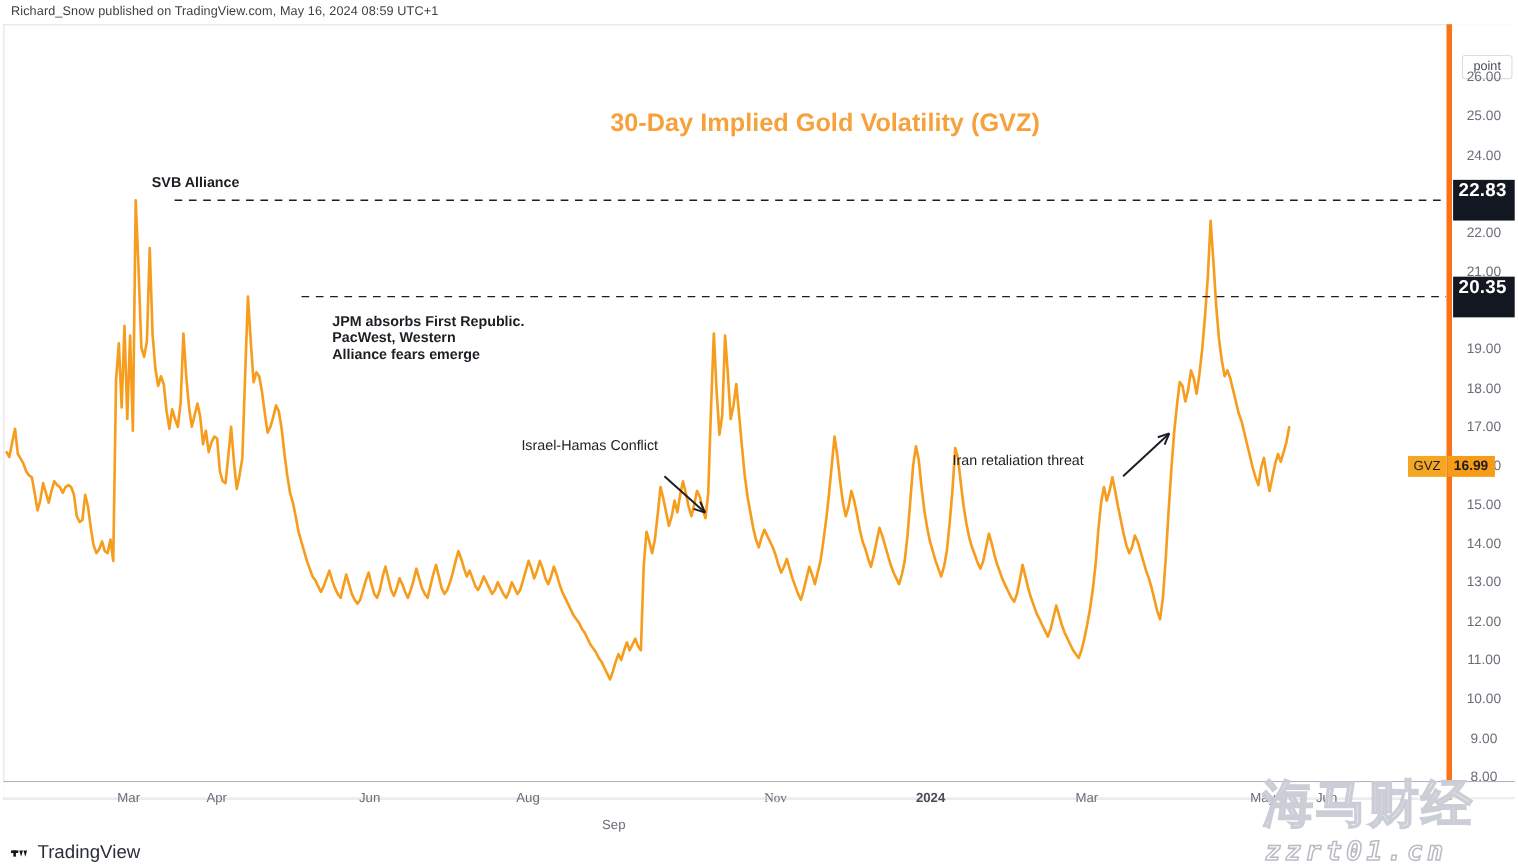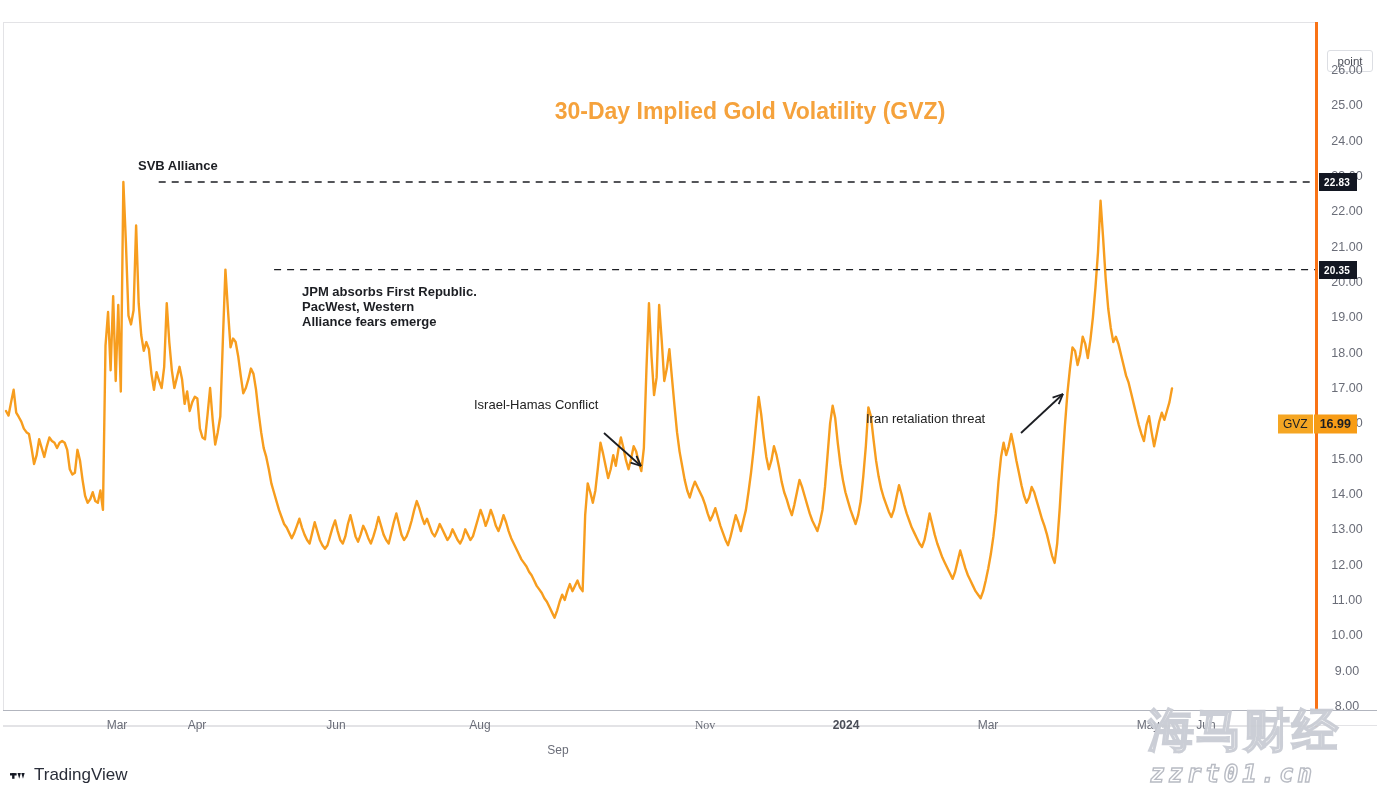--- a/index.html
+++ b/index.html
@@ -21,35 +21,35 @@
     border:1px solid #e3e3e6;border-right:none;box-sizing:border-box;background:#fff;
   }
   .plot{
     position:absolute;left:4px;top:23px;width:1311px;height:703px;overflow:hidden;
   }
   .plot svg{display:block;}
 
   
   .price-axis{
     position:absolute;left:1315px;top:22px;width:62px;height:705px;
-    border-left:3px solid #f97316;box-sizing:border-box;background:#fff;
+    border-left:5px solid #f97316;box-sizing:border-box;background:#fff;
   }
   .price-tick{
     position:absolute;left:0;width:58px;text-align:center;
     font-size:12.5px;color:#6a6d78;transform:translateY(-50%);
   }
   .unit-box{
     position:absolute;left:9px;top:28px;width:46px;height:22px;
     border:1px solid #dcdee3;border-radius:3px;box-sizing:border-box;
     font-size:11.5px;color:#4a4d57;display:flex;align-items:center;justify-content:center;
     background:#fff;
   }
   .pricebadge{
-    position:absolute;left:1px;height:18px;line-height:19px;
-    background:#131722;color:#ffffff;font-size:10px;font-weight:bold;
+    position:absolute;left:1px;height:37px;line-height:19px;
+    background:#131722;color:#ffffff;font-size:17px;font-weight:bold;
     padding:0 7px 0 5px;transform:translateY(-50%);white-space:nowrap;
     letter-spacing:.2px;
   }
   .gvz-badge{
     position:absolute;top:402px;left:-40px;height:19px;line-height:19px;
     transform:translateY(-50%);display:flex;white-space:nowrap;
   }
   .gvz-badge .tag{
     background:#f5a623;color:#1c1e23;font-size:12px;padding:0 5px;
   }
@@ -101,20 +101,21 @@
     font-size:24px;font-weight:bold;font-style:italic;letter-spacing:4px;
     color:#ffffff;-webkit-text-stroke:1.4px #b9bcc4; text-stroke:1.4px #b9bcc4;
     white-space:nowrap;font-family:"DejaVu Sans Mono", monospace;
   }
 </style>
 </head>
 <body>
 
 <div id="root">
 
+  <div class="credit">Richard_Snow published on TradingView.com, May 16, 2024 08:59 UTC+1</div>
 
   <div class="chart-frame"></div>
 
   <div class="plot">
     <svg id="chart-svg" width="1311" height="703" viewBox="0 0 1311 703">
         <path d="M2.00 387.97 L4.55 392.56 L7.10 379.13 L9.65 366.77 L12.21 389.73 L14.76 393.97 L17.31 398.57 L19.86 405.63 L22.41 409.17 L24.96 410.93 L27.51 425.07 L30.07 440.97 L32.62 432.13 L35.17 416.23 L37.72 425.07 L40.27 433.90 L42.82 423.30 L45.37 414.47 L47.93 418.00 L50.48 419.77 L53.03 425.07 L55.58 419.77 L58.13 418.00 L60.68 419.77 L63.23 426.83 L65.79 446.27 L68.34 451.57 L70.89 449.80 L73.44 426.83 L75.99 437.43 L78.54 456.87 L81.09 472.77 L83.65 479.83 L86.20 476.30 L88.75 469.23 L91.30 478.07 L93.85 479.83 L96.40 467.47 L98.95 486.90 L101.51 322.60 L104.06 289.03 L106.61 347.33 L109.16 273.13 L111.71 357.93 L114.26 281.97 L116.81 368.53 L119.37 159.01 L121.92 220.13 L124.47 292.57 L127.02 301.40 L129.57 287.27 L132.12 202.47 L134.67 280.20 L137.23 312.00 L139.78 327.90 L142.33 319.07 L144.88 326.13 L147.43 350.87 L149.98 366.77 L152.53 349.10 L155.09 357.93 L157.64 365.00 L160.19 343.80 L162.74 280.20 L165.29 319.07 L167.84 347.33 L170.39 365.00 L172.95 354.40 L175.50 343.80 L178.05 356.17 L180.60 380.90 L183.15 368.53 L185.70 387.97 L188.25 379.13 L190.81 373.83 L193.36 375.60 L195.91 405.63 L198.46 414.47 L201.01 416.23 L203.56 391.50 L206.11 365.00 L208.67 396.80 L211.22 421.53 L213.77 409.17 L216.32 393.27 L218.87 317.30 L221.42 246.63 L223.97 287.27 L226.53 324.37 L229.08 315.53 L231.63 319.07 L234.18 333.20 L236.73 352.63 L239.28 370.30 L241.83 365.00 L244.39 356.17 L246.94 345.57 L249.49 350.87 L252.04 366.77 L254.59 389.73 L257.14 409.17 L259.69 425.07 L262.25 433.90 L264.80 446.27 L267.35 460.40 L269.90 469.23 L272.45 478.07 L275.00 486.90 L277.55 493.97 L280.11 501.03 L282.66 504.57 L285.21 509.87 L287.76 515.17 L290.31 509.87 L292.86 502.80 L295.41 495.73 L297.96 504.57 L300.52 511.63 L303.07 516.93 L305.62 520.47 L308.17 509.87 L310.72 499.27 L313.27 508.10 L315.82 516.93 L318.38 522.23 L320.93 525.77 L323.48 522.23 L326.03 513.40 L328.58 504.57 L331.13 497.50 L333.68 508.10 L336.24 516.93 L338.79 520.47 L341.34 513.40 L343.89 501.03 L346.44 492.20 L348.99 502.80 L351.54 513.40 L354.10 518.70 L356.65 511.63 L359.20 502.80 L361.75 508.10 L364.30 515.17 L366.85 520.47 L369.40 513.40 L371.96 504.57 L374.51 493.97 L377.06 502.80 L379.61 511.63 L382.16 516.93 L384.71 520.47 L387.26 509.87 L389.82 499.27 L392.37 490.43 L394.92 501.03 L397.47 511.63 L400.02 516.93 L402.57 513.40 L405.12 506.33 L407.68 497.50 L410.23 486.90 L412.78 478.07 L415.33 485.13 L417.88 493.97 L420.43 501.03 L422.98 495.73 L425.54 502.80 L428.09 509.87 L430.64 513.40 L433.19 508.10 L435.74 501.03 L438.29 506.33 L440.84 511.63 L443.40 516.93 L445.95 513.40 L448.50 506.33 L451.05 511.63 L453.60 516.93 L456.15 520.47 L458.70 515.17 L461.26 506.33 L463.81 511.63 L466.36 516.93 L468.91 513.40 L471.46 504.57 L474.01 495.73 L476.56 486.90 L479.12 493.97 L481.67 502.80 L484.22 495.73 L486.77 486.90 L489.32 493.97 L491.87 502.80 L494.42 508.10 L496.98 501.03 L499.53 492.20 L502.08 499.27 L504.63 508.10 L507.18 515.17 L509.73 520.47 L512.28 525.77 L514.84 531.07 L517.39 536.37 L519.94 539.90 L522.49 543.43 L525.04 548.73 L527.59 552.27 L530.14 557.57 L532.70 562.87 L535.25 566.40 L537.80 569.93 L540.35 575.23 L542.90 578.77 L545.45 584.07 L548.00 589.37 L550.56 594.67 L553.11 587.60 L555.66 578.77 L558.21 571.70 L560.76 577.00 L563.31 568.17 L565.86 561.10 L568.42 568.17 L570.97 562.87 L573.52 557.57 L576.07 564.63 L578.62 568.17 L581.17 492.20 L583.72 460.40 L586.28 469.23 L588.83 479.83 L591.38 467.47 L593.93 444.50 L596.48 419.77 L599.03 430.37 L601.58 442.73 L604.14 455.10 L606.69 446.27 L609.24 432.13 L611.79 442.73 L614.34 426.83 L616.89 414.47 L619.44 425.07 L622.00 437.43 L624.55 446.27 L627.10 435.67 L629.65 423.30 L632.20 428.60 L634.75 439.20 L637.30 448.03 L639.86 425.07 L642.41 347.33 L644.96 280.20 L647.51 333.20 L650.06 372.07 L652.61 354.40 L655.16 281.97 L657.72 317.30 L660.27 357.93 L662.82 345.57 L665.37 326.13 L667.92 354.40 L670.47 382.67 L673.02 409.17 L675.58 428.60 L678.13 442.73 L680.68 456.87 L683.23 467.47 L685.78 474.53 L688.33 465.70 L690.88 458.63 L693.44 463.93 L695.99 469.23 L698.54 474.53 L701.09 481.60 L703.64 490.43 L706.19 497.50 L708.74 492.20 L711.30 485.13 L713.85 493.97 L716.40 502.80 L718.95 509.87 L721.50 516.93 L724.05 522.23 L726.60 513.40 L729.16 502.80 L731.71 492.20 L734.26 499.27 L736.81 508.10 L739.36 497.50 L741.91 486.90 L744.46 469.23 L747.02 449.80 L749.57 426.83 L752.12 400.33 L754.67 373.83 L757.22 391.50 L759.77 414.47 L762.32 433.90 L764.88 446.27 L767.43 437.43 L769.98 423.30 L772.53 432.13 L775.08 444.50 L777.63 458.63 L780.18 469.23 L782.74 476.30 L785.29 485.13 L787.84 492.20 L790.39 481.60 L792.94 469.23 L795.49 456.87 L798.04 463.93 L800.60 472.77 L803.15 481.60 L805.70 490.43 L808.25 497.50 L810.80 502.80 L813.35 508.10 L815.90 499.27 L818.46 486.90 L821.01 463.93 L823.56 432.13 L826.11 400.33 L828.66 382.67 L831.21 395.03 L833.76 419.77 L836.32 440.97 L838.87 456.87 L841.42 469.23 L843.97 478.07 L846.52 486.90 L849.07 493.97 L851.62 501.03 L854.18 492.20 L856.73 478.07 L859.28 453.33 L861.83 423.30 L864.38 384.43 L866.93 393.27 L869.48 416.23 L872.04 437.43 L874.59 453.33 L877.14 465.70 L879.69 474.53 L882.24 481.60 L884.79 488.67 L887.34 493.97 L889.89 486.90 L892.45 474.53 L895.00 462.17 L897.55 471.00 L900.10 481.60 L902.65 490.43 L905.20 497.50 L907.75 504.57 L910.31 509.87 L912.86 515.17 L915.41 520.47 L917.96 524.00 L920.51 516.93 L923.06 504.57 L925.61 490.43 L928.17 501.03 L930.72 511.63 L933.27 520.47 L935.82 527.53 L938.37 534.60 L940.92 539.90 L943.47 545.20 L946.03 550.50 L948.58 555.80 L951.13 548.73 L953.68 538.13 L956.23 527.53 L958.78 536.37 L961.33 545.20 L963.89 552.27 L966.44 557.57 L968.99 562.87 L971.54 568.17 L974.09 571.70 L976.64 575.23 L979.19 568.17 L981.75 557.57 L984.30 545.20 L986.85 531.07 L989.40 513.40 L991.95 490.43 L994.50 458.63 L997.05 433.90 L999.61 419.77 L1002.16 432.13 L1004.71 423.30 L1007.26 410.93 L1009.81 423.30 L1012.36 437.43 L1014.91 449.80 L1017.47 462.17 L1020.02 472.77 L1022.57 479.83 L1025.12 474.53 L1027.67 463.93 L1030.22 469.23 L1032.77 478.07 L1035.33 486.90 L1037.88 495.73 L1040.43 502.80 L1042.98 511.63 L1045.53 522.23 L1048.08 532.83 L1050.63 539.90 L1053.19 520.47 L1055.74 485.13 L1058.29 442.73 L1060.84 403.87 L1063.39 370.30 L1065.94 345.57 L1068.49 324.37 L1071.05 327.90 L1073.60 342.03 L1076.15 331.43 L1078.70 313.77 L1081.25 320.83 L1083.80 334.97 L1086.35 317.30 L1088.91 294.33 L1091.46 264.30 L1094.01 228.97 L1096.56 177.73 L1099.11 214.83 L1101.66 255.47 L1104.21 285.50 L1106.77 304.93 L1109.32 319.07 L1111.87 313.77 L1114.42 320.83 L1116.97 331.43 L1119.52 342.03 L1122.07 352.63 L1124.63 359.70 L1127.18 370.30 L1129.73 380.90 L1132.28 391.50 L1134.83 402.10 L1137.38 410.93 L1139.93 418.00 L1142.49 402.10 L1145.04 393.27 L1147.59 409.17 L1150.14 423.30 L1152.69 410.93 L1155.24 398.57 L1157.79 389.73 L1160.35 396.80 L1162.90 387.97 L1165.45 379.13 L1168.00 365.35" fill="none" stroke="#f79d1e" stroke-width="2.4" stroke-linejoin="round" stroke-linecap="round"></path>
         <line x1="154.7" x2="1311" y1="159.01" y2="159.01" stroke="#1c1e23" stroke-width="1.3" stroke-dasharray="7 6"></line>
         <line x1="270.1" x2="1311" y1="246.63" y2="246.63" stroke="#1c1e23" stroke-width="1.3" stroke-dasharray="7 6"></line>
         <g>
           <line x1="600" y1="410" x2="637" y2="443" stroke="#1c1e23" stroke-width="1.8"></line>

